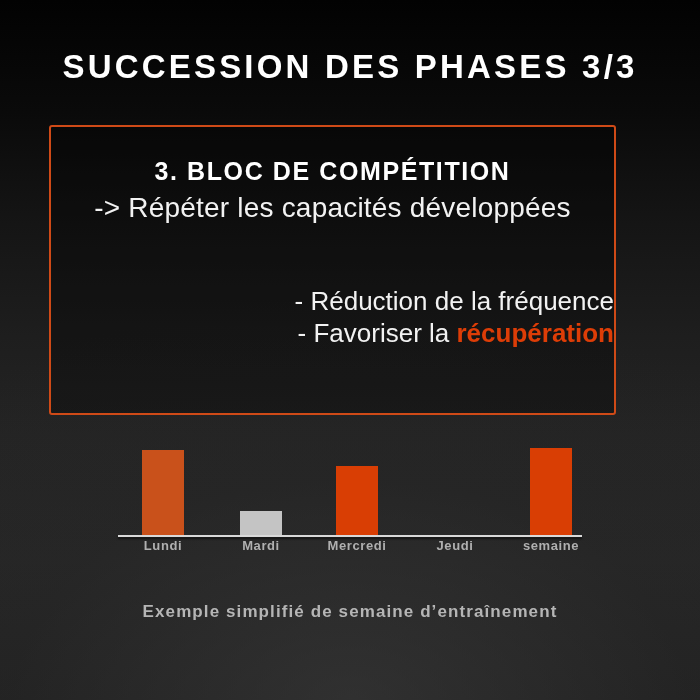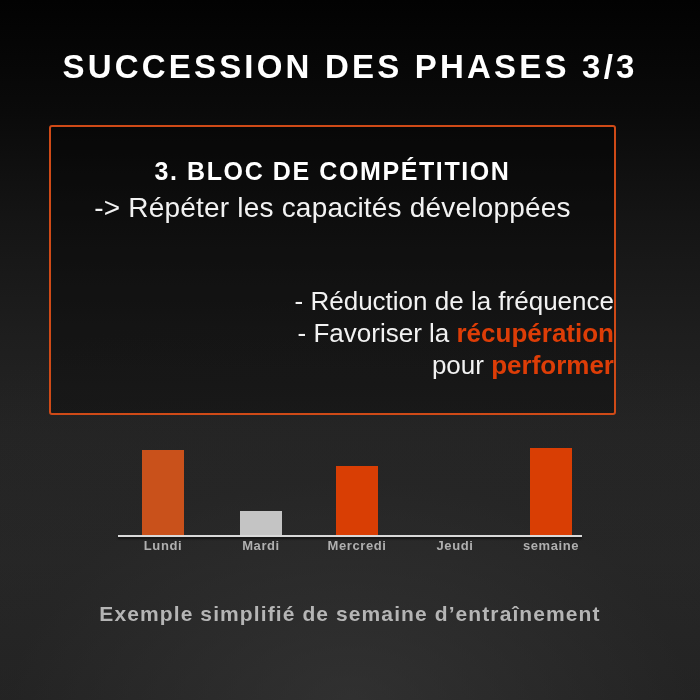--- a/index.html
+++ b/index.html
@@ -139,21 +139,21 @@
   }
 
   
   #caption {
     position: absolute;
     top: 602px;
     left: 0;
     width: 700px;
     text-align: center;
     color: #b5b5b5;
-    font-size: 21px;
+    font-size: 17px;
     font-weight: bold;
     letter-spacing: 1.1px;
     white-space: nowrap;
   }
 </style>
 </head>
 <body>
 
 <div id="slide">
 
@@ -162,23 +162,20 @@
   <div id="panel">
     <div id="panel-heading">3. BLOC DE COMPÉTITION</div>
     <div id="panel-sub">-&gt; Répéter les capacités développées</div>
 
     <div id="bullets">
       <div class="bullet-line">
         <span>- Réduction de la fréquence</span>
       </div>
       <div class="bullet-line">
         <span>- Favoriser la </span><span class="hl">récupération</span>
-      </div>
-      <div class="bullet-line">
-        <span>pour </span><span class="hl">performer</span>
       </div>
     </div>
   </div>
 
   <div id="chart">
     <div id="plot">
         <div class="bar" style="left: 24px; width: 42px; height: 86px; background: rgb(201, 81, 27);"></div>
         <div class="bar" style="left: 122px; width: 42px; height: 25px; background: rgb(196, 196, 196);"></div>
         <div class="bar" style="left: 218px; width: 42px; height: 70px; background: rgb(217, 62, 4);"></div>
         <div class="bar" style="left: 412px; width: 42px; height: 88px; background: rgb(217, 62, 4);"></div>

